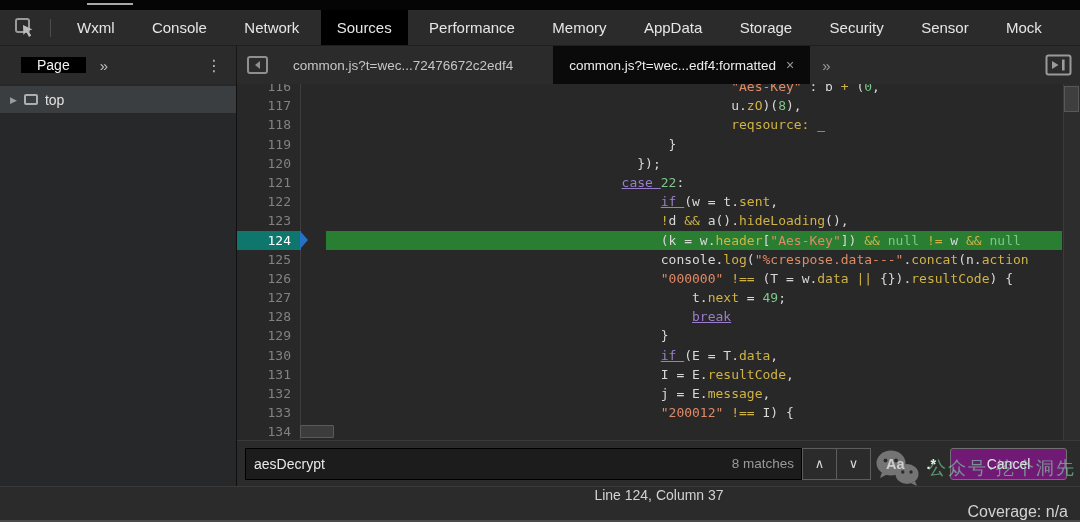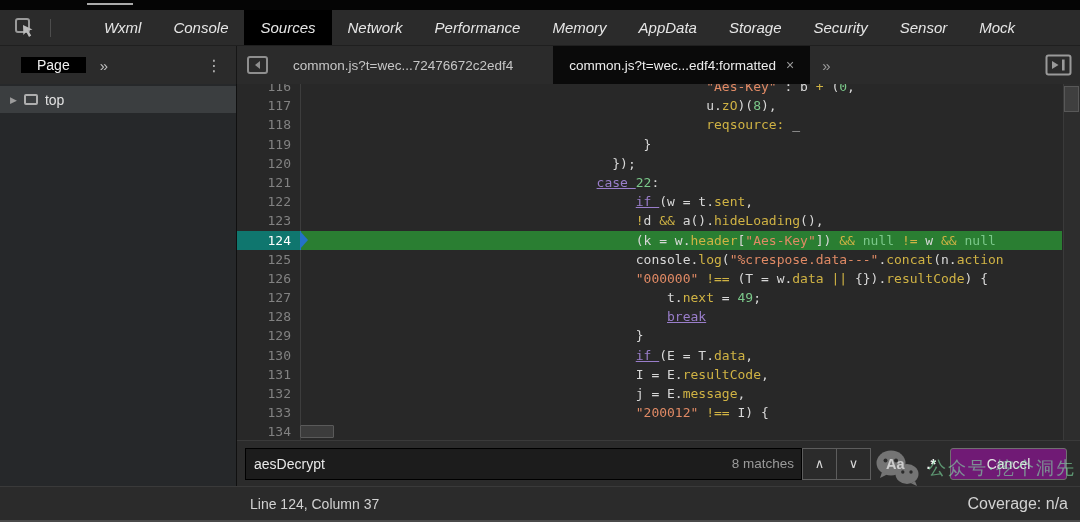--- a/index.html
+++ b/index.html
@@ -11,21 +11,21 @@
 
   
   .top-strip { position:absolute; left:0; top:0; width:1080px; height:10px; background:#050505; }
   .top-strip-line { position:absolute; left:87px; top:3px; width:46px; height:2px; background:#a9a9a9; }
 
   
   .tabbar { position:absolute; left:0; top:10px; width:1080px; height:36px; background:#2b2b2b;
             display:flex; align-items:stretch; border-bottom:1px solid #1f1f1f; }
   .inspect-btn { width:50px; display:flex; align-items:center; justify-content:center; }
   .vdiv { width:1px; height:18px; background:#4d4d4d; align-self:center; }
-  .tabs { flex:1; display:flex; justify-content:center; padding:0 22px 0 10px;font-style:italic; }
+  .tabs { flex:1; display:flex; justify-content:space-between; padding:0 22px 0 10px; }
   .tab { display:flex; align-items:center; padding:0 16px; font-size:15px; color:#e6e6e6; cursor:default; }
   .tab.active { background:#000; }
 
   
   .row2 { position:absolute; left:0; top:46px; width:1080px; height:38px; background:#2b2b2b; display:flex; }
   .sidebar-header { width:237px; display:flex; align-items:center; border-right:1px solid #161616;padding-left:21px; }
   .page-tab { display:flex; align-items:center; padding:0 16px; background:#000; color:#f0f0f0; font-size:14px; }
   .sh-chevrons { display:flex; align-items:center; margin-left:14px; color:#c0c0c0; font-size:15px; }
   .sh-more { margin-left:auto; margin-right:14px; display:flex; align-items:center; color:#b5b5b5; font-size:16px; }
   .filetabs { flex:1; display:flex; align-items:stretch; overflow:hidden; }
@@ -42,21 +42,21 @@
              border-right:1px solid #101010; }
   .tree-row { margin-top:2px; height:27px; background:#3b3e40; display:flex; align-items:center;
               padding-left:10px; gap:7px; }
   .tree-arrow { color:#9c9c9c; font-size:9px; }
   .frame-icon { width:14px; height:11px; border:2px solid #aeaeae; border-radius:2px; }
   .tree-label { color:#e2e2e2; font-size:14px; }
 
   
   .editor { position:absolute; left:237px; top:84px; width:843px; height:356px; background:#282828; overflow:hidden; }
   .code-content { margin-top:-7px; }
-  .code-row { display:flex; height:19.2px; }
+  .code-row { display:flex; height:19.2px;gap:25px; }
   .ln { flex:0 0 64px; text-align:right; padding-right:9px; border-right:1px solid #3d3d3d;
         color:#828282; font:13px "DejaVu Sans Mono","Liberation Mono",monospace; line-height:19.2px; }
   .code-text { flex:1; overflow:hidden; white-space:pre; padding-left:6px;
         font:13px "DejaVu Sans Mono","Liberation Mono",monospace; line-height:19.2px; color:#d8d8d8; }
   .code-row.hl .code-text { background:#2a7e32; margin-right:18px; }
   .code-row.hl .ln { background:#0f766e; color:#fff; border-right-color:#2472c8; position:relative; }
   .code-row.hl .ln::after { content:""; position:absolute; right:-8px; top:0; width:0; height:0;
         border-top:9.6px solid transparent; border-bottom:9.6px solid transparent; border-left:8px solid #2472c8; z-index:2; }
   .tk-k { color:#9a7ecb;text-decoration:underline; }
   .tk-s { color:#e08a65; }
@@ -80,21 +80,21 @@
              font-size:13px; display:flex; align-items:center; justify-content:center; }
   .nav-btn.next { margin-left:-1px; }
   .aa-btn { margin-left:10px; font-weight:bold; font-size:14.5px; color:#f2f2f2; padding:3px 5px; }
   .regex-btn { margin-left:12px; font-weight:bold; font-size:14.5px; color:#f2f2f2; padding:3px 5px; }
   .cancel-btn { position:absolute; left:713px; width:117px; height:32px; border:1px solid #707070; border-radius:3px;
                 background:#701a75; color:#e6e6e6; font-size:14px; display:flex; align-items:center; justify-content:center; }
 
   
   .statusbar { position:absolute; left:0; top:486px; width:1080px; height:36px; background:#2b2b2b;
                border-top:1px solid #3a3a3a; border-bottom:2px solid #4a4a4a; display:flex; align-items:center;
-               padding-left:250px; padding-right:12px; }
+               padding-left:250px; padding-right:12px;flex-direction:column; }
   .status-left { color:#d2d2d2; font-size:14px; }
   .status-right { margin-left:auto; color:#d2d2d2; font-size:16px; }
 
   
   .watermark { position:absolute; right:4px; top:448px; display:flex; align-items:center; gap:8px;
                opacity:.55; pointer-events:none; z-index:50; }
   .watermark-text { color:#86efac; font-size:18px; letter-spacing:2px; font-family:Liberation Sans, sans-serif; }
 </style>
 </head>
 <body>
@@ -109,22 +109,22 @@
     <div class="inspect-btn">
       <svg width="22" height="22" viewBox="0 0 22 22">
         <rect x="2" y="2" width="13" height="13" rx="2" stroke="#9a9a9a" fill="none" stroke-width="2"></rect>
         <path d="M9 8 L18.5 12.5 L14.2 13.6 L17.2 18.6 L15 19.9 L12.2 14.8 L9.4 18 Z" fill="#bcbcbc"></path>
       </svg>
     </div>
     <div class="vdiv"></div>
     <div class="tabs">
         <div class="tab">Wxml</div>
         <div class="tab">Console</div>
+        <div class="tab">Network</div>
         <div class="tab active">Sources</div>
-        <div class="tab">Network</div>
         <div class="tab">Performance</div>
         <div class="tab">Memory</div>
         <div class="tab">AppData</div>
         <div class="tab">Storage</div>
         <div class="tab">Security</div>
         <div class="tab">Sensor</div>
         <div class="tab">Mock</div>
       </div>
   </div>
 

